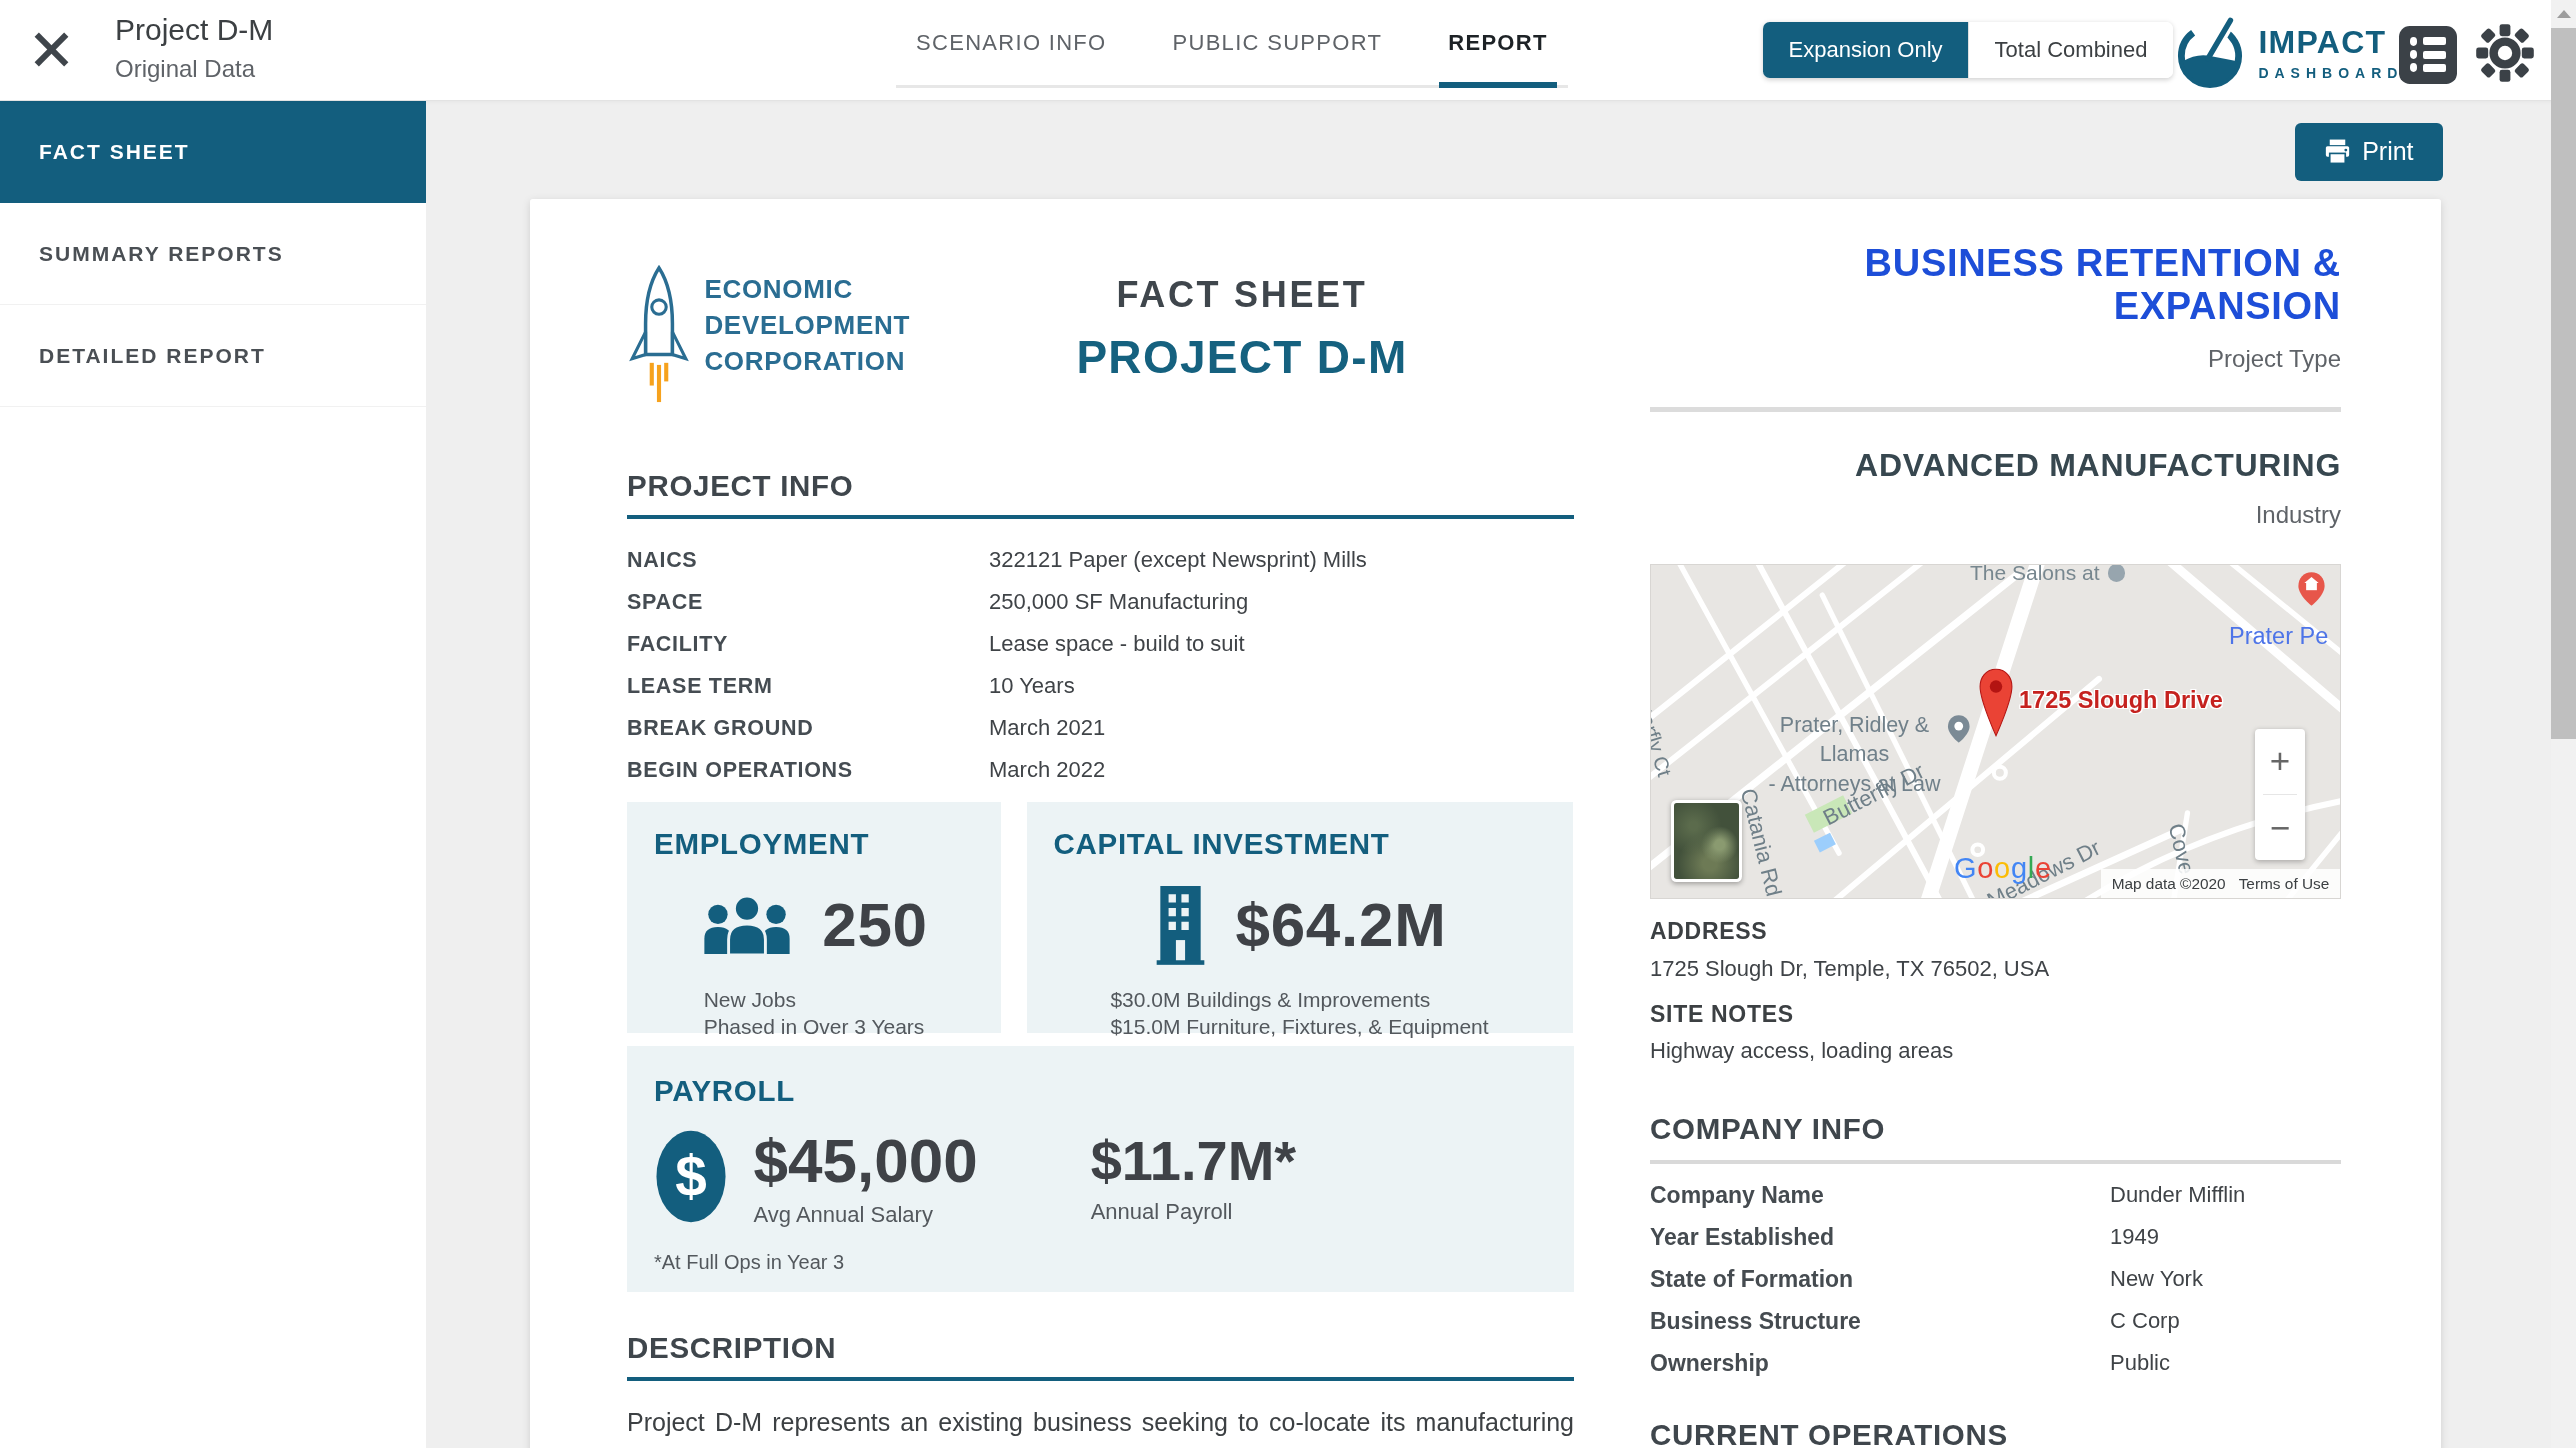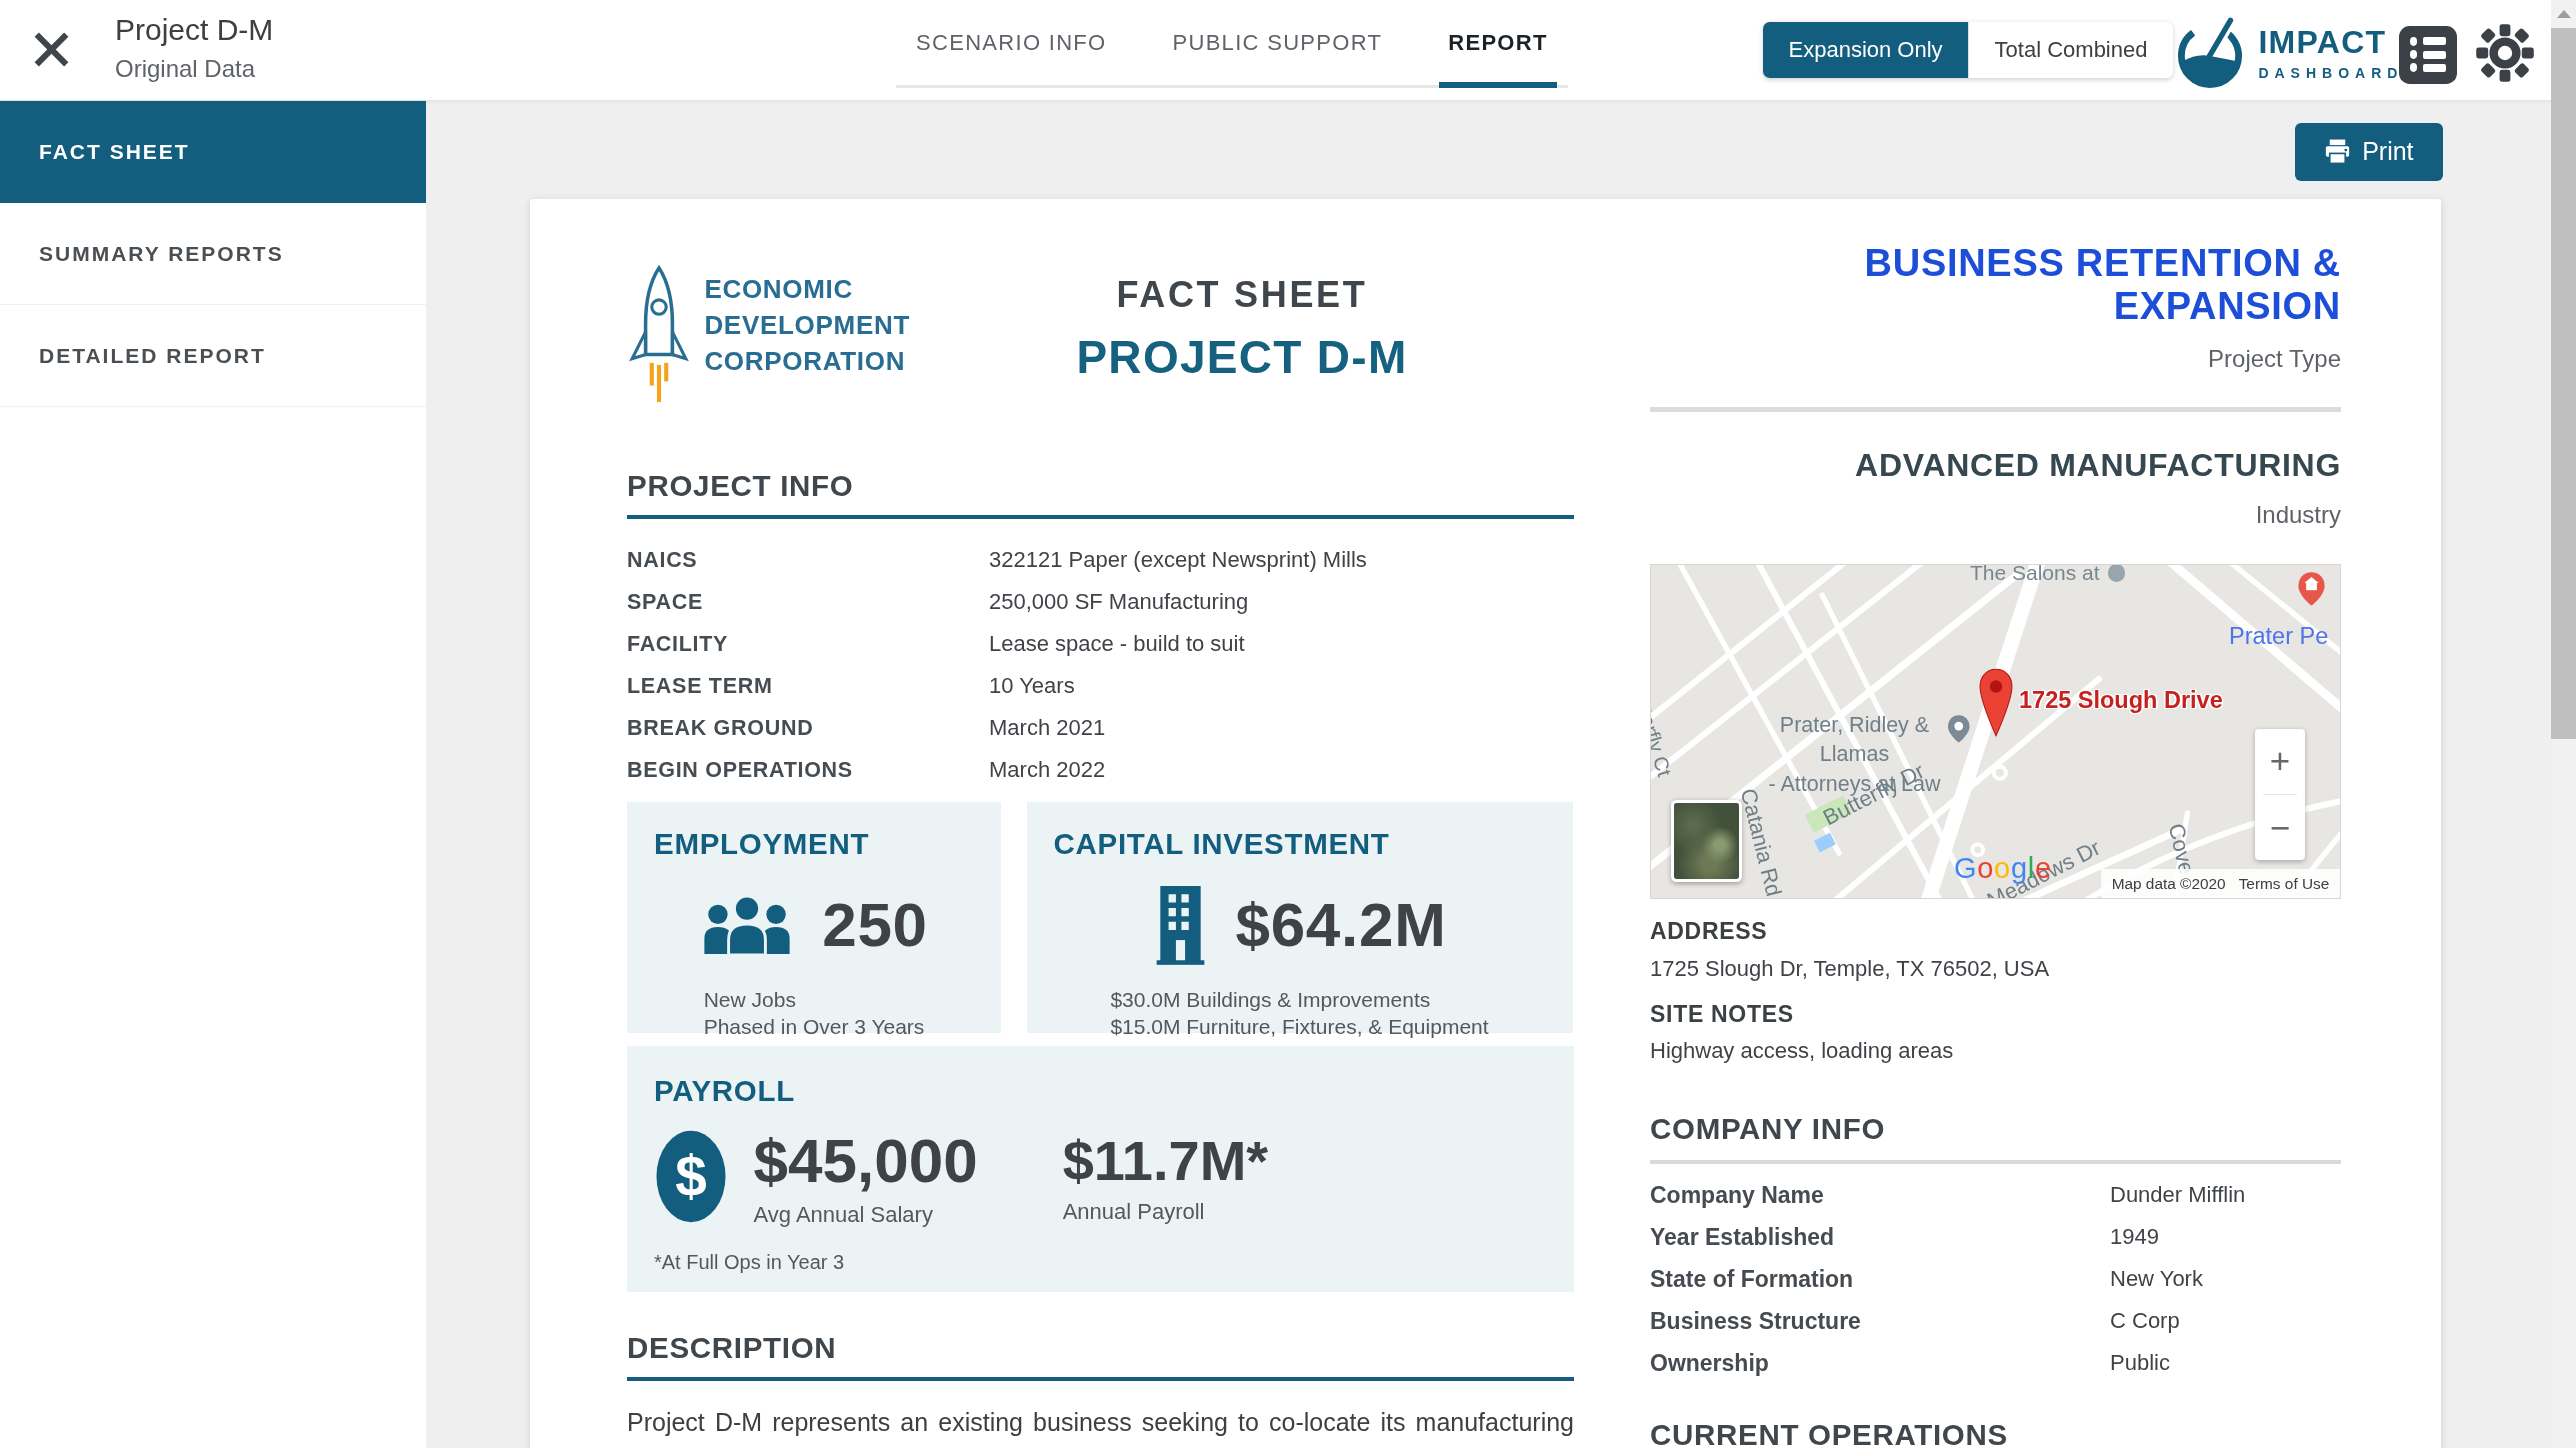--- a/index.html
+++ b/index.html
@@ -80,21 +80,21 @@
   .stat-main { display:flex; align-items:center; justify-content:center; gap:28px; margin-top:20px; height:87px; }
   .stat-num { font-size:62px; font-weight:600; color:#3f4247; letter-spacing:0.7px; }
   .stat-cap { text-align:center; margin-top:17.4px; }
   .stat-cap > div { display:inline-block; text-align:left; font-size:21px; color:#53585d; line-height:27.5px; }
 
   .pay-card { background:#ecf3f5; margin-top:13.4px; height:246px; padding:28px 27px; }
   .pay-row { display:flex; align-items:center; margin-top:17.4px; }
   .pay-g1 { display:flex; align-items:center; gap:25.5px; }
   .pay-big { font-size:62px; font-weight:600; color:#3f4247; }
   .pay-sub { font-size:22px; color:#53585d; margin-top:5.4px; }
-  .pay-g2 { margin-left:85px; }
+  .pay-g2 { margin-left:113px; }
   .pay-note { font-size:20px; color:#53585d; margin-top:23px; }
 
   .desc-wrap { margin-top:39px; }
   .desc-text { margin-top:23px; font-size:25px; line-height:36px; color:#3c4043; text-align:justify; }
 
   
   .rt-title { font-size:38px; font-weight:700; color:#1d4ed8; text-align:right; letter-spacing:0.7px; }
   .rt-caption { font-size:24px; color:#5f6368; text-align:right; margin-top:17.4px; font-weight:400; }
   .rt-divider { height:4.7px; background:#dcdcdc; margin-top:34px; }
   .rt-title2 { font-size:32px; font-weight:700; color:#37474f; text-align:right; letter-spacing:0.7px; margin-top:35px; }

